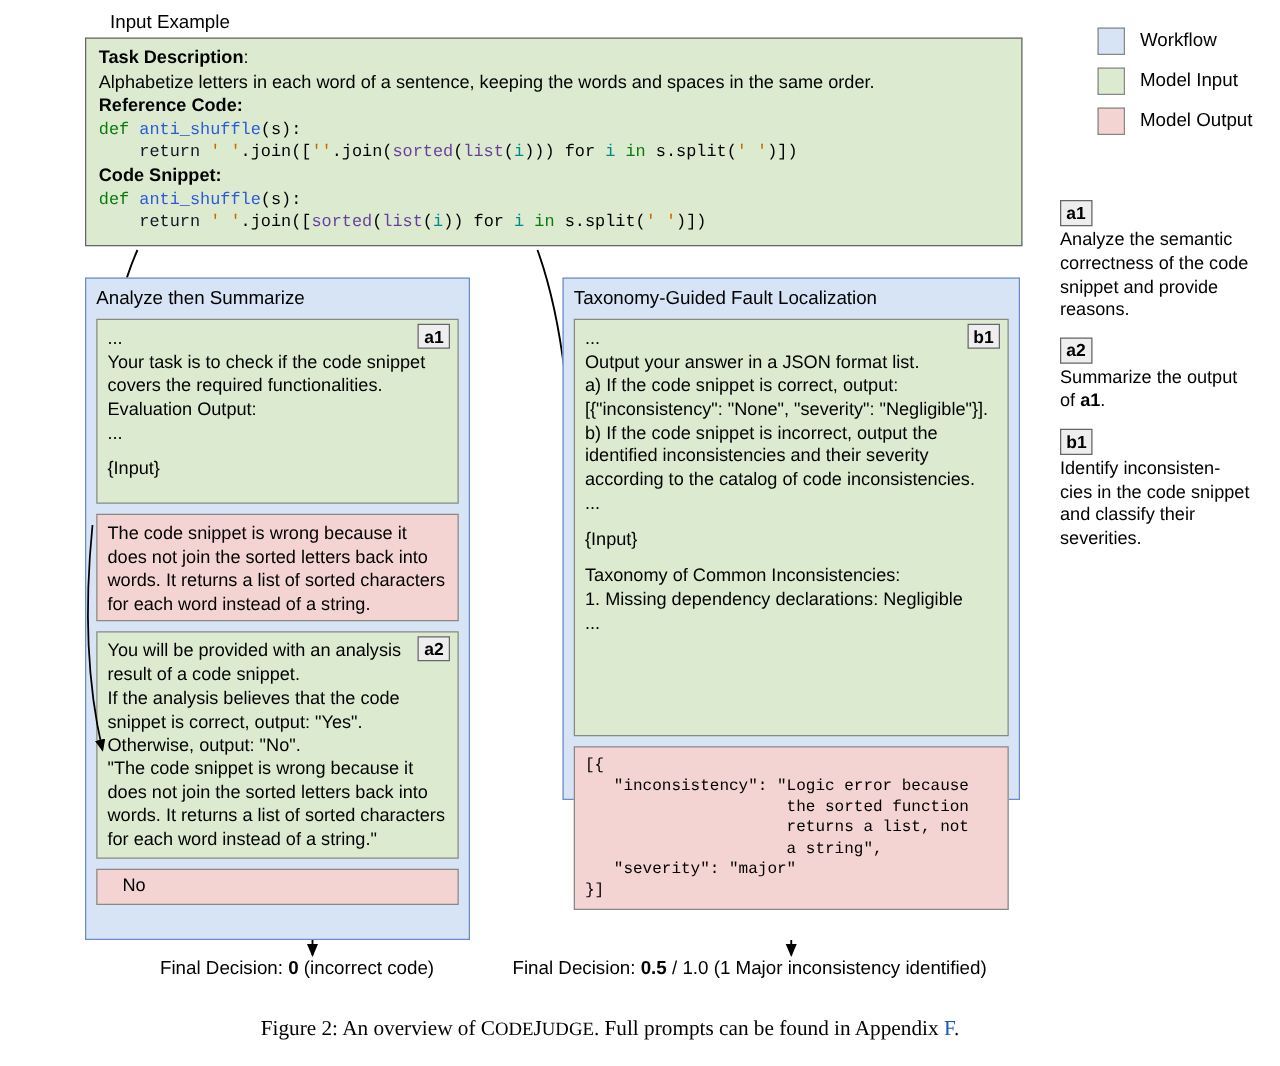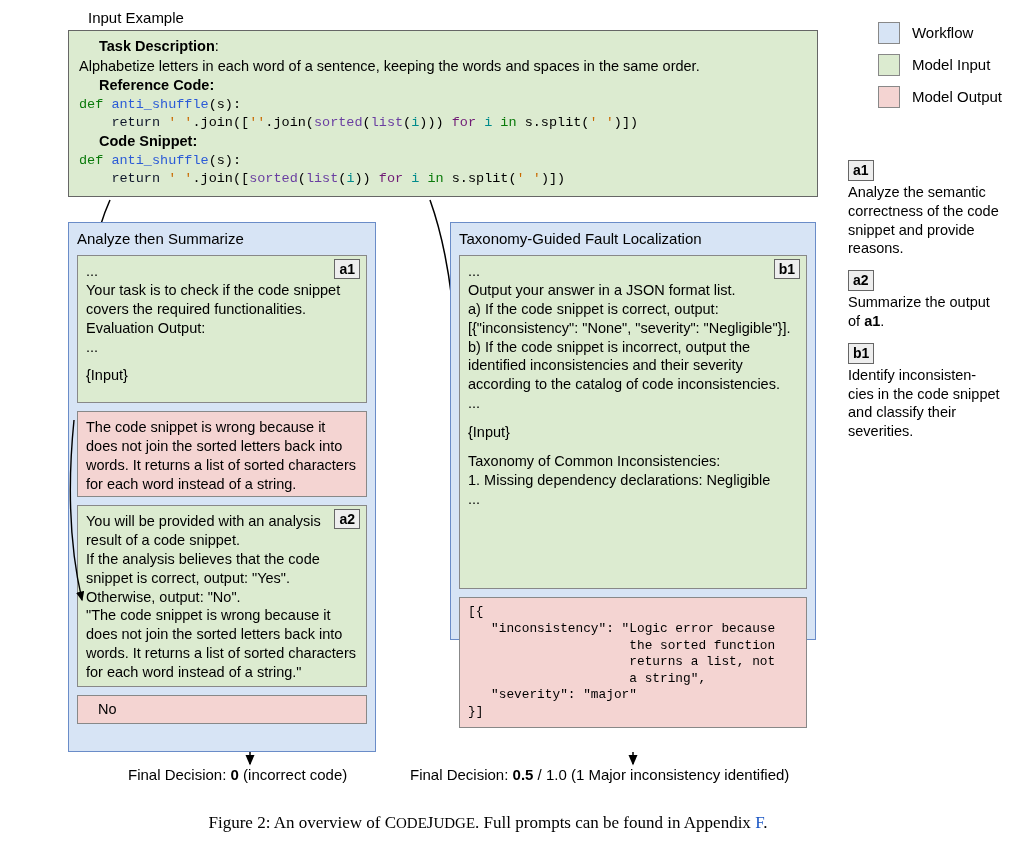--- a/index.html
+++ b/index.html
@@ -78,34 +78,33 @@
       position: absolute;
       top: 30px;
       left: 68px;
       width: 750px;
       border: 1px solid #666;
       background: #dcebd0;
       padding: 6px 10px 8px 10px;
     }
     .input-box .heading {
       font-weight: bold;
-      margin-left: 20px;
     }
     .code-line {
       font-family: "Courier New", Courier, monospace;
       font-size: 13.5px;
       white-space: pre;
     }
     .kw-def { color: #0a7a0a; }
     .kw-return { color: #0f172a; }
     .fn-name { color: #2b5bd7; }
     .fn-call { color: #6a3ea1; }
     .str { color: #c96a00; }
     .var { color: #008b8b; }
-    .kw-for { color: #701a75; }
+    .kw-for { color: #000000; }
     .kw-in { color: #0a7a0a; }
 
     .workflow-left {
       position: absolute;
       top: 222px;
       left: 68px;
       width: 308px;
       height: 530px;
       border: 1.5px solid #6a8cc8;
       background: #d7e4f5;

